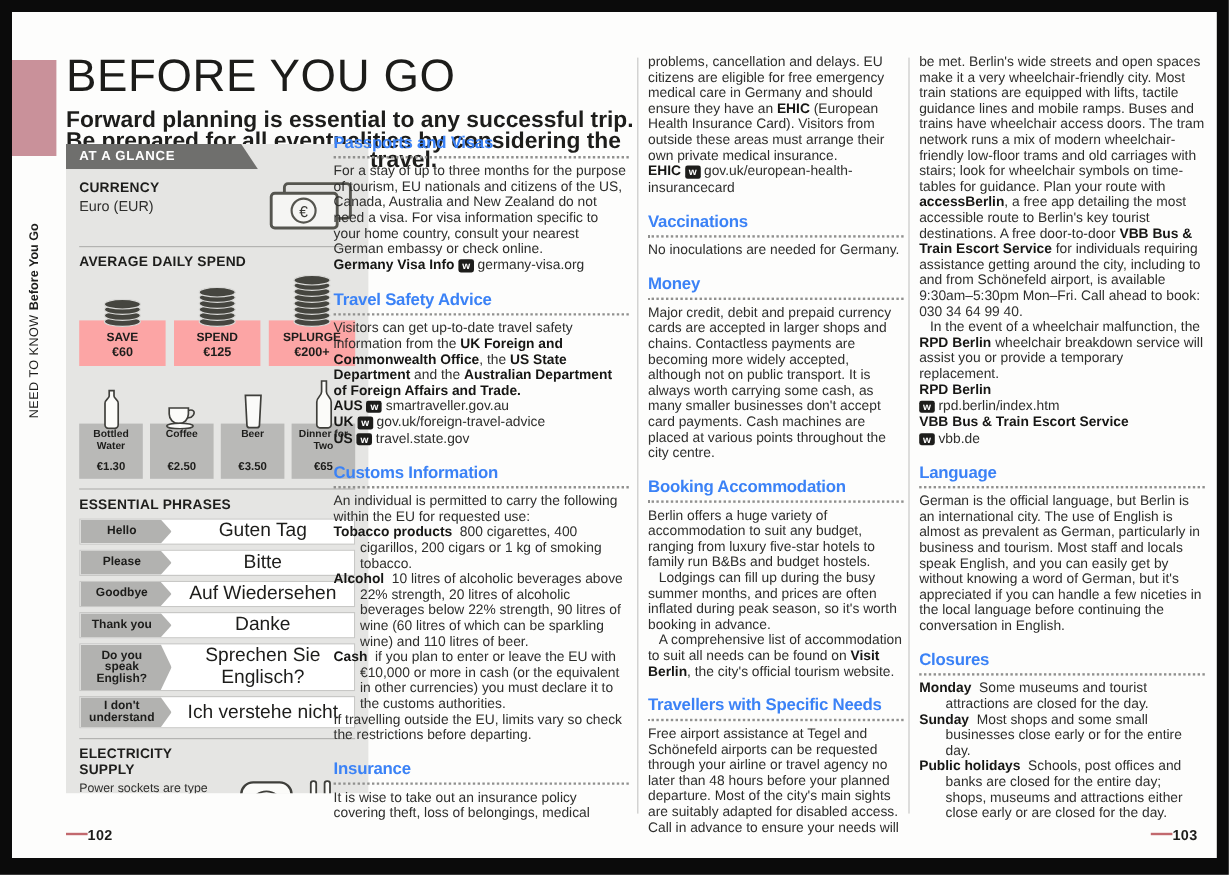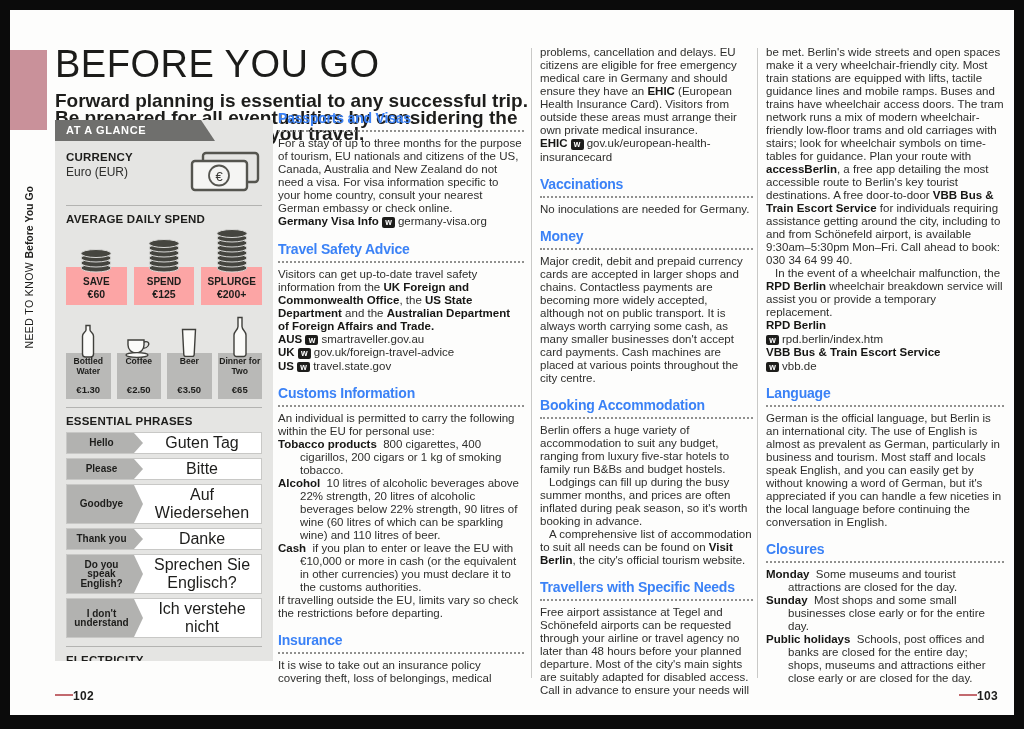--- a/index.html
+++ b/index.html
@@ -13,21 +13,21 @@
   .vtext{position:absolute;left:0;top:122px;width:37px;height:270px;display:flex;align-items:center;justify-content:center;}
   .vtext-inner{writing-mode:vertical-rl;transform:rotate(180deg);font-size:10.5px;color:#1d1d1b;white-space:nowrap;letter-spacing:.4px;}
   .vtext-inner .vt-bold{font-weight:bold;letter-spacing:0;}
 
   
   .hdr{position:absolute;left:45px;top:34px;width:500px;}
   .hdr h1{margin:0;font-size:38px;font-weight:normal;letter-spacing:.5px;color:#1c1c1a;line-height:40px;}
   .hdr .intro{margin:9px 0 0;font-size:19px;font-weight:bold;line-height:16.5px;color:#1d1d1b;width:480px;}
 
   
-  .glance{position:absolute;left:45px;top:110px;width:218px;height:541px;background:#e5e5e3;overflow:hidden;}
+  .glance{position:absolute;left:45px;top:110px;width:252px;height:541px;background:#e5e5e3;overflow:hidden;}
   .glance-tab{width:160px;height:21px;background:#6f6f6d;color:#fff;font-size:11px;font-weight:bold;
               letter-spacing:.6px;line-height:21px;padding-left:11px;box-sizing:border-box;
               clip-path:polygon(0 0,calc(100% - 14px) 0,100% 100%,0 100%);}
   .gpad{padding:0 11px;}
   .g-label{font-size:11.5px;font-weight:bold;color:#1d1d1b;letter-spacing:.2px;}
   .g-value{font-size:12px;margin-top:2px;color:#2e2e2c;}
   .g-currency{display:flex;justify-content:space-between;align-items:flex-start;margin-top:10px;}
   .gdiv{border:0;border-top:1px solid #b3b3b1;margin:8px 11px 7px;}
 
   .spend-row{display:flex;gap:7px;margin-top:4px;}
@@ -279,21 +279,21 @@
 
     <h2 class="sec">Travel Safety Advice</h2>
     <div class="dots"></div>
     <p class="bp">Visitors can get up-to-date travel safety information from the <b>UK Foreign and Commonwealth Office</b>, the <b>US State Department</b> and the <b>Australian Department of Foreign Affairs and Trade.</b></p>
     <p class="linkline"><b>AUS </b><span class="wicon">w</span>smartraveller.gov.au</p>
     <p class="linkline"><b>UK </b><span class="wicon">w</span>gov.uk/foreign-travel-advice</p>
     <p class="linkline"><b>US </b><span class="wicon">w</span>travel.state.gov</p>
 
     <h2 class="sec">Customs Information</h2>
     <div class="dots"></div>
-    <p class="bp">An individual is permitted to carry the following within the EU for personal use:</p>
+    <p class="bp">An individual is permitted to carry the following within the EU for requested use:</p>
     <p class="bp hang"><b>Tobacco products</b>&nbsp; 800 cigarettes, 400 cigarillos, 200 cigars or 1 kg of smoking tobacco.</p>
     <p class="bp hang"><b>Alcohol</b>&nbsp; 10 litres of alcoholic beverages above 22% strength, 20 litres of alcoholic beverages below 22% strength, 90 litres of wine (60 litres of which can be sparkling wine) and 110 litres of beer.</p>
     <p class="bp hang"><b>Cash</b>&nbsp; if you plan to enter or leave the EU with €10,000 or more in cash (or the equivalent in other currencies) you must declare it to the customs authorities.</p>
     <p class="bp">If travelling outside the EU, limits vary so check the restrictions before departing.</p>
 
     <h2 class="sec">Insurance</h2>
     <div class="dots"></div>
     <p class="bp">It is wise to take out an insurance policy covering theft, loss of belongings, medical</p>
   </section>
 

